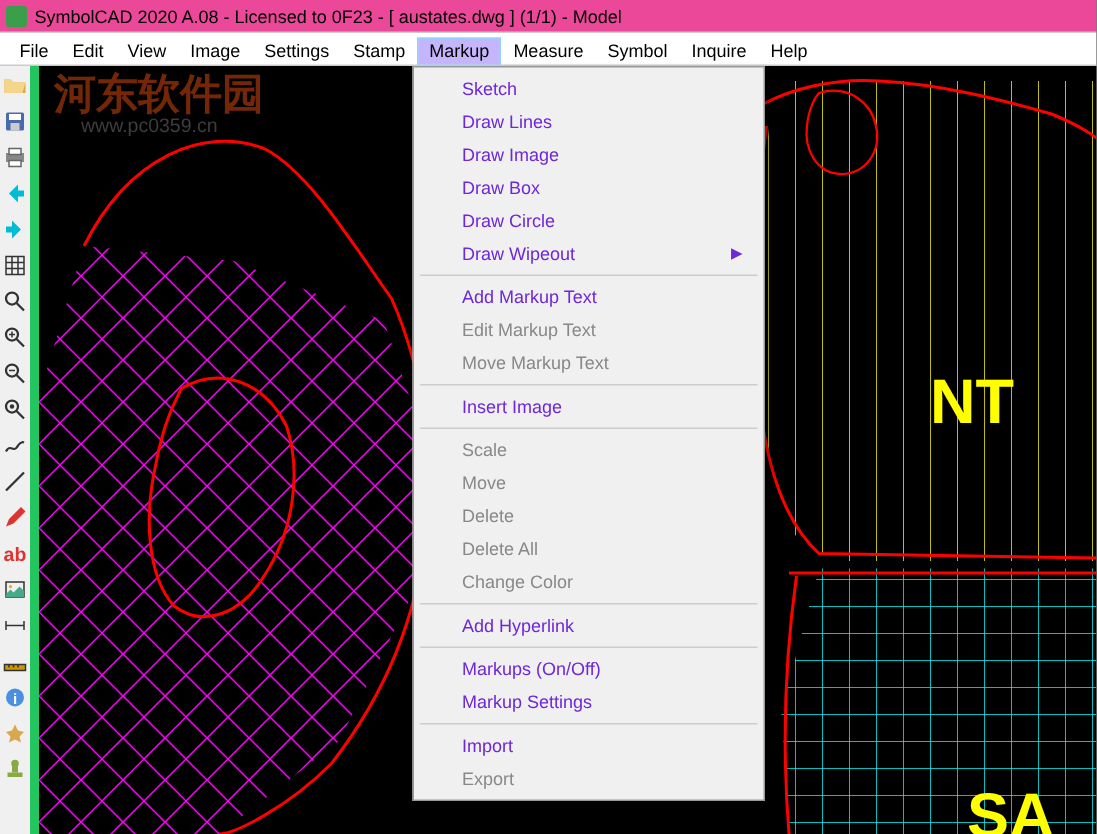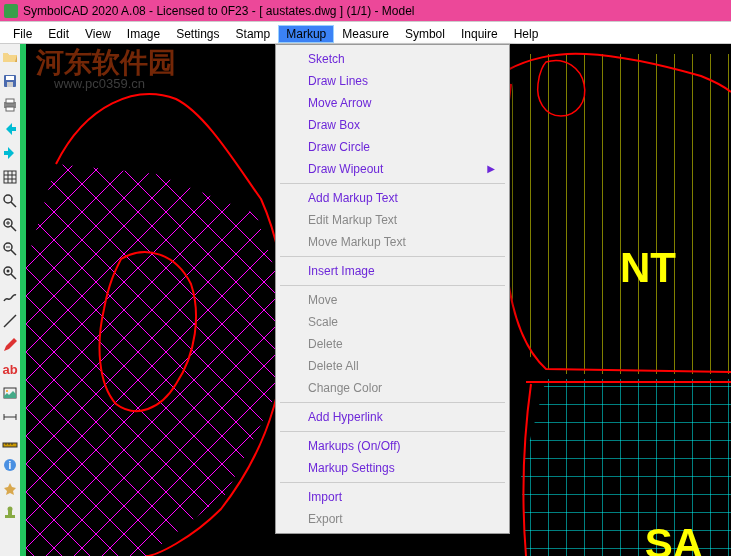--- a/index.html
+++ b/index.html
@@ -3,21 +3,21 @@
   <meta charset="utf-8">
   <style>
     * { margin: 0; padding: 0; box-sizing: border-box; font-family: "Segoe UI", Tahoma, sans-serif; }
     body { width: 731px; height: 556px; overflow: hidden; background: #f0f0f0; position: relative; }
     
     .title-bar { height: 22px; background: #ec4899; display: flex; align-items: center; padding-left: 4px; font-size: 12px; color: #000; border-bottom: 1px solid #ccc; }
     .title-bar .app-icon { width: 14px; height: 14px; background: #3a9e4a; margin-right: 5px; border-radius: 2px; }
     
     .menu-bar { height: 22px; background: #fff; display: flex; align-items: flex-end; padding-left: 5px; font-size: 12px; border-bottom: 1px solid #ccc; }
     .menu-item { padding: 2px 8px; cursor: default; }
-    .menu-item.active { background: #3b82f6; border: 1px solid #99d1ff; padding: 1px 7px; }
+    .menu-item.active { background: #c4b5fd; border: 1px solid #99d1ff; padding: 1px 7px; }
     
     .workspace { position: relative; height: calc(100% - 44px); display: flex; }
     
     .toolbar { width: 26px; background: #f0f0f0; border-right: 6px solid #22c55e; display: flex; flex-direction: column; align-items: center; padding-top: 2px; }
     .tool-btn { width: 22px; height: 22px; margin-bottom: 2px; display: flex; align-items: center; justify-content: center; cursor: pointer; font-size: 14px; }
     .tool-btn svg { width: 16px; height: 16px; }
     
     .canvas-area { flex: 1; background: #000; position: relative; overflow: hidden; }
     
     .watermark { position: absolute; top: 0; left: 10px; z-index: 5; opacity: 0.6; }
@@ -227,33 +227,33 @@
     </svg>
 
     <div class="map-label label-nt">NT</div>
     <div class="map-label label-sa">SA</div>
   </div>
 </div>
 
 <div class="dropdown">
   <div class="dd-item">Sketch</div>
   <div class="dd-item">Draw Lines</div>
-  <div class="dd-item">Move Arrow</div>
+  <div class="dd-item">Draw Image</div>
   <div class="dd-item">Draw Box</div>
   <div class="dd-item">Draw Circle</div>
   <div class="dd-item"><span>Draw Wipeout</span><span class="arrow">▶</span></div>
   <div class="dd-sep"></div>
   <div class="dd-item">Add Markup Text</div>
   <div class="dd-item disabled">Edit Markup Text</div>
   <div class="dd-item disabled">Move Markup Text</div>
   <div class="dd-sep"></div>
   <div class="dd-item">Insert Image</div>
   <div class="dd-sep"></div>
+  <div class="dd-item disabled">Scale</div>
   <div class="dd-item disabled">Move</div>
-  <div class="dd-item disabled">Scale</div>
   <div class="dd-item disabled">Delete</div>
   <div class="dd-item disabled">Delete All</div>
   <div class="dd-item disabled">Change Color</div>
   <div class="dd-sep"></div>
   <div class="dd-item">Add Hyperlink</div>
   <div class="dd-sep"></div>
   <div class="dd-item">Markups (On/Off)</div>
   <div class="dd-item">Markup Settings</div>
   <div class="dd-sep"></div>
   <div class="dd-item">Import</div>

